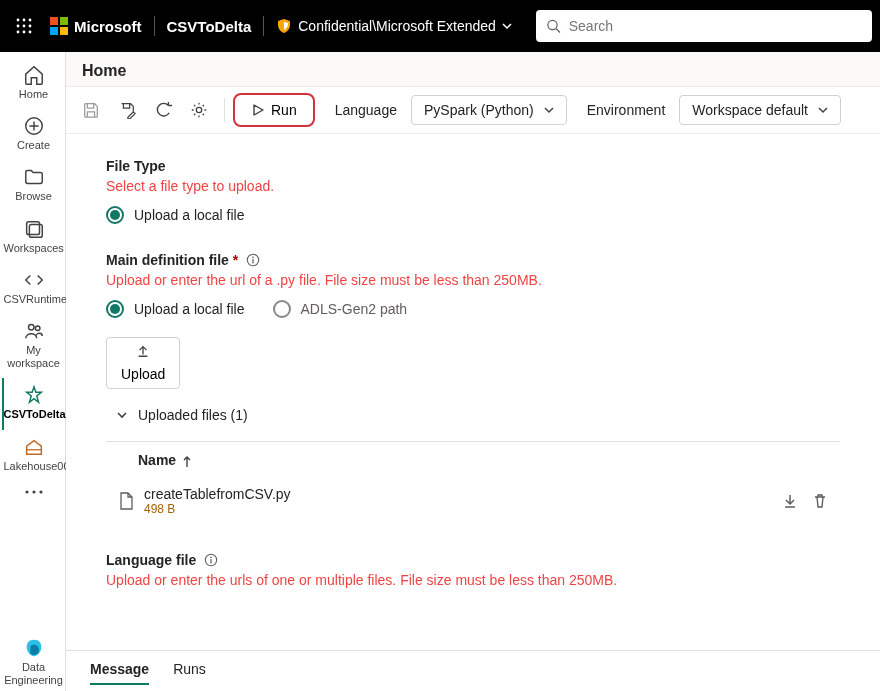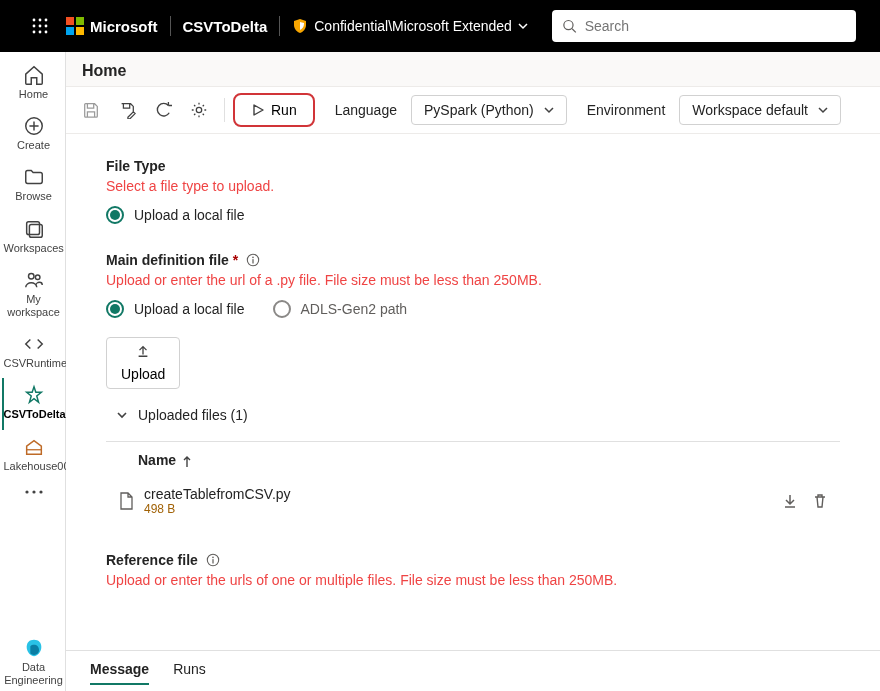--- a/index.html
+++ b/index.html
@@ -1,19 +1,19 @@
 <!DOCTYPE html>
 <html><head>
 <meta charset="utf-8">
 <style>
   * { box-sizing: border-box; margin: 0; padding: 0; }
   html, body { width: 880px; height: 691px; font-family: "Segoe UI", sans-serif; font-size: 14px; color: #242424; overflow: hidden; }
 
   
-  .topbar { height: 52px; background: #000; display: flex; align-items: center; color: #fff; padding: 0 24px; }
+  .topbar { height: 52px; background: #000; display: flex; align-items: center; color: #fff; padding: 0 8px; }
   .waffle { width: 32px; height: 32px; display: flex; align-items: center; justify-content: center; cursor: pointer; }
   .ms-logo { display:flex; align-items:center; gap:6px; margin-left:10px; }
   .ms-squares { width:18px; height:18px; display:grid; grid-template-columns:1fr 1fr; grid-template-rows:1fr 1fr; gap:2px; }
   .ms-squares span:nth-child(1){background:#f25022;} .ms-squares span:nth-child(2){background:#7fba00;}
   .ms-squares span:nth-child(3){background:#00a4ef;} .ms-squares span:nth-child(4){background:#ffb900;}
   .vsep { width:1px; height:20px; background:#555; margin:0 12px; }
   .conf-shield { width:16px; height:16px; display:inline-block; }
   .conf { display:flex; align-items:center; gap:6px; font-weight:400; cursor:pointer; }
   .searchwrap { flex:1; margin-left:24px; }
   .searchbox { background:#fff; border-radius:4px; height:32px; display:flex; align-items:center; padding:0 10px; min-width:260px; }
@@ -143,31 +143,31 @@
     </div>
     <div class="railbtn">
       <svg class="railicon" width="22" height="22" viewBox="0 0 24 24">
           <rect x="4" y="4" width="14" height="14" rx="2" fill="none" stroke="#424242" stroke-width="1.6"></rect>
           <rect x="7" y="7" width="14" height="14" rx="2" fill="none" stroke="#424242" stroke-width="1.6"></rect>
         </svg>
       <span>Workspaces</span>
     </div>
     <div class="railbtn">
       <svg class="railicon" width="22" height="22" viewBox="0 0 24 24">
+          <path d="M8 7l-5 5 5 5M16 7l5 5-5 5" fill="none" stroke="#424242" stroke-width="1.6"></path>
+        </svg>
+      <span>CSVRuntime</span>
+    </div>
+    <div class="railbtn">
+      <svg class="railicon" width="22" height="22" viewBox="0 0 24 24">
           <circle cx="9" cy="8" r="3" fill="none" stroke="#424242" stroke-width="1.6"></circle>
           <circle cx="16" cy="9" r="2.5" fill="none" stroke="#424242" stroke-width="1.6"></circle>
           <path d="M3 20c0-3 3-5 6-5s6 2 6 5M14 18c0-2 2-3.5 4-3.5s3 1 3 3" fill="none" stroke="#424242" stroke-width="1.6"></path>
         </svg>
       <span>My workspace</span>
-    </div>
-    <div class="railbtn">
-      <svg class="railicon" width="22" height="22" viewBox="0 0 24 24">
-          <path d="M8 7l-5 5 5 5M16 7l5 5-5 5" fill="none" stroke="#424242" stroke-width="1.6"></path>
-        </svg>
-      <span>CSVRuntime</span>
     </div>
     <div class="railbtn active">
       <svg class="railicon" width="22" height="22" viewBox="0 0 24 24">
           <path d="M12 3l2 6h6l-5 4 2 7-5-4-5 4 2-7-5-4h6z" fill="none" stroke="#117865" stroke-width="1.6"></path>
         </svg>
       <span>CSVToDelta</span>
     </div>
     <div class="railbtn">
       <svg class="railicon" width="22" height="22" viewBox="0 0 24 24">
           <path d="M4 11l8-6 8 6v9H4z" fill="none" stroke="#be6a27" stroke-width="1.6"></path>
@@ -308,21 +308,21 @@
               </svg>
             <svg width="16" height="16" viewBox="0 0 16 16" style="cursor:pointer">
                 <path d="M3 4h10M6 4V2h4v2M5 4l1 10h4l1-10" fill="none" stroke="#605e5c" stroke-width="1.4"></path>
               </svg>
           </div>
         </div>
       </div>
 
       <div style="height:28px"></div>
       <div class="section-title">
-        <span>Reference file</span>
+        <span>Language file</span>
         <svg width="14" height="14" viewBox="0 0 16 16" style="display:inline;vertical-align:-2px;margin-left:4px">
             <circle cx="8" cy="8" r="6.5" fill="none" stroke="#605e5c" stroke-width="1.2"></circle>
             <circle cx="8" cy="5" r="0.9" fill="#605e5c"></circle>
             <rect x="7.3" y="7" width="1.4" height="5" fill="#605e5c"></rect>
           </svg>
       </div>
       <div class="section-sub">Upload or enter the urls of one or multiple files. File size must be less than 250MB.</div>
       <div style="height:40px"></div>
     </div>
 

